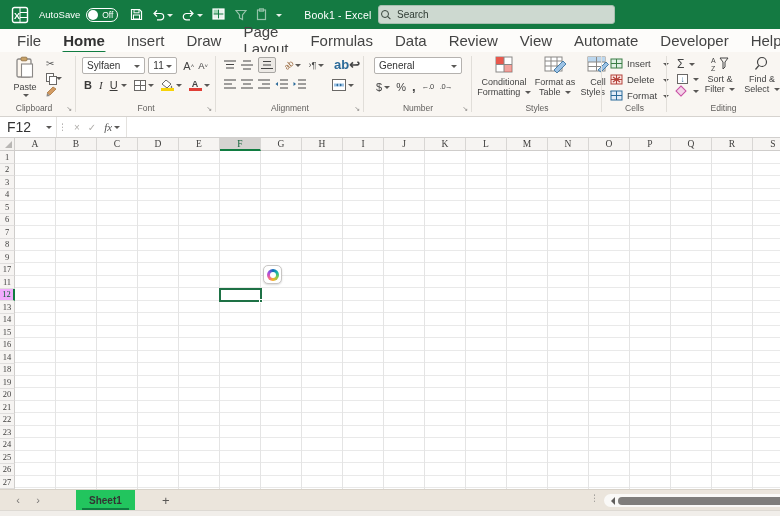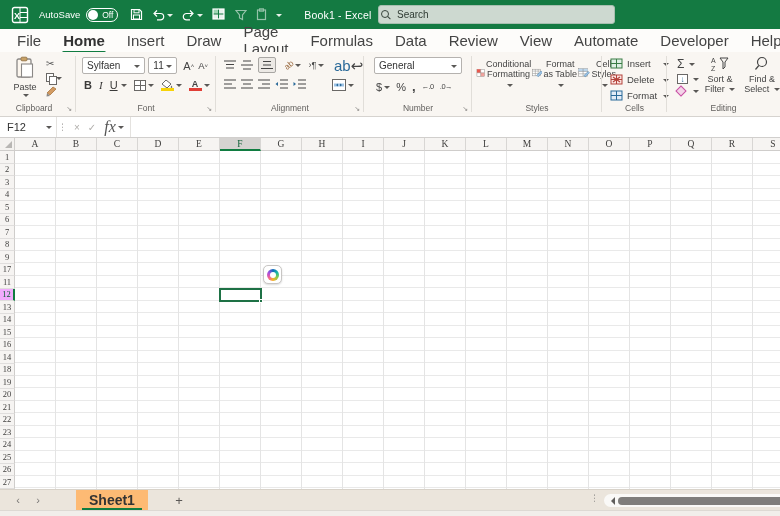--- a/index.html
+++ b/index.html
@@ -67,40 +67,40 @@
   .paste-big { position:absolute; left:8px; top:4px; width:34px; height:42px; display:flex; flex-direction:column; align-items:center; }
   .paste-label { font-size:9px; color:#444; margin-top:2px; display:flex; align-items:center; }
   .clip-col { position:absolute; left:46px; top:6px; display:flex; flex-direction:column; gap:4px; }
   
   .fmt-bar { display:block; width:13px; height:3px; margin-top:0px; }
   .ib { font-size:11px; color:#3b3a39; }
   
   svg.ic { display:block; }
   .sel-box { border:1px solid #a8a6a3; background:#ece9e5; border-radius:2px; }
   
-  .style-btn { display:flex; align-items:center; width:56px; text-align:center; }
+  .style-btn { display:flex; flex-direction:column; align-items:center; width:56px; text-align:center; }
   .style-btn .lbl { font-size:9px; color:#444; line-height:1.15; margin-top:3px; }
   
   .cells-row { display:flex; align-items:center; gap:4px; font-size:9.5px; color:#444; height:15px; }
   
   .ed-left { position:absolute; left:10px; top:5px; display:flex; flex-direction:column; gap:3px; }
   .ed-item { display:flex; align-items:center; gap:3px; }
   .ed-big { display:flex; flex-direction:column; align-items:center; width:42px; text-align:center; }
   .ed-big .lbl { font-size:9px; color:#444; line-height:1.15; margin-top:2px; }
   
   .formulabar {
     position:absolute; top:117px; left:0; width:780px; height:21px; background:#fff;
     border-bottom:1px solid #d1cfcd; display:flex; align-items:stretch;
   }
-  .namebox { width:56px; display:flex; align-items:center; justify-content:space-between; padding:0 4px 0 7px; font-size:11px; color:#333; }
+  .namebox { width:56px; display:flex; align-items:center; justify-content:space-between; padding:0 4px 0 7px; font-size:14px; color:#333; }
   .fb-dots { width:12px; display:flex; align-items:center; justify-content:center; color:#9a9896; font-size:9px; border-left:1px solid #e4e2df; }
   .fb-btns { display:flex; align-items:center; gap:8px; padding:0 6px; border-right:1px solid #e4e2df; }
   .fb-x { color:#b0aeab; font-size:10px; }
   .fb-ok { color:#b0aeab; font-size:10px; }
-  .fb-fx { font-family:"Liberation Serif", serif; font-style:italic; font-size:16px; color:#555; }
+  .fb-fx { font-family:"Liberation Serif", serif; font-style:italic; font-size:11px; color:#555; }
   .fb-input { flex:1; font-size:10px; color:#333; display:flex; align-items:center; padding-left:6px; }
   
   .grid { position:absolute; top:138px; left:0; width:780px; height:351px; background:#fff;
     font-family:"Liberation Serif", serif; }
   .corner { position:absolute; left:0; top:0; width:15px; height:13px; background:#f4f2f0; border-right:1px solid #cfcdcb; border-bottom:1px solid #cfcdcb; }
   .corner::after { content:""; position:absolute; right:2px; bottom:2px;
     border-left:7px solid transparent; border-bottom:7px solid #b8b6b4; }
   .colhdrs { position:absolute; left:15px; top:0; right:0; height:13px; display:flex; overflow:hidden; }
   .colhdr { width:41px; flex:0 0 41px; height:13px; background:#f6f4f2; border-right:1px solid #d8d6d4; border-bottom:1px solid #cfcdcb;
     font-size:9.5px; color:#3f3e3d; display:flex; align-items:center; justify-content:center; }
@@ -118,22 +118,22 @@
   .selcell .handle { position:absolute; right:-3px; bottom:-3px; width:4px; height:4px; background:#1e7145; border:1px solid #fff; }
   .copilot { position:absolute; width:19px; height:19px; background:#fff; border:1px solid #c8c6c4; border-radius:5px;
     box-shadow:0 1px 2px rgba(0,0,0,.15); display:flex; align-items:center; justify-content:center; }
   .copilot .logo { width:12px; height:12px; border-radius:50%;
     background:conic-gradient(#0f6cbd,#16b8a6,#8ccc4a,#f8b22a,#ef5f9b,#a14fe0,#0f6cbd); position:relative; }
   .copilot .logo::after { content:""; position:absolute; inset:3px; background:#fff; border-radius:50%; }
   
   .sheetbar { position:absolute; top:489px; left:0; width:780px; height:21px; background:#ebe5dc;
     display:flex; align-items:center; border-top:1px solid #d8d2c9; }
   .nav-arrow { width:20px; text-align:center; color:#7a7876; font-size:11px; }
-  .sheettab { margin-left:28px; background:#fdba74; height:21px; padding:0 13px; display:flex; align-items:center;
-    font-size:14px; font-weight:bold; color:#333; position:relative; }
+  .sheettab { margin-left:28px; background:#22c55e; height:21px; padding:0 13px; display:flex; align-items:center;
+    font-size:10px; font-weight:bold; color:#333; position:relative; }
   .sheettab::after { content:""; position:absolute; left:6px; right:6px; bottom:0; height:2.5px; background:#107C41; }
   .addsheet { margin-left:22px; color:#5a5856; font-size:13px; width:18px; text-align:center; }
   .sb-dots { position:absolute; left:590px; color:#8a8886; font-size:9px; top:3px; }
   .hscroll { position:absolute; left:604px; right:-6px; top:4px; height:13px; background:#faf9f7; border-radius:7px;
     display:flex; align-items:center; padding:0 3px; }
   .hs-arrow { width:0; height:0; border:4px solid transparent; border-right-color:#605e5c; margin-right:3px; }
   .hs-thumb { flex:1; height:8px; background:#7f7d7b; border-radius:4px; }
   
   .statusstrip { position:absolute; top:510px; left:0; width:780px; height:6px; background:#f1eeea; border-top:1px solid #ddd9d3; }
   
@@ -348,21 +348,21 @@
             <path d="M5 1h8M5 5h8M5 9h8" stroke="#454545" fill="none"></path>
             <path d="M3 3 0.5 5 3 7z" fill="#2b6a99"></path>
           </svg>
         <svg class="ic" width="13" height="10" viewBox="0 0 13 10">
             <path d="M5 1h8M5 5h8M5 9h8" stroke="#454545" fill="none"></path>
             <path d="M0.5 3 3 5 0.5 7z" fill="#2b6a99"></path>
           </svg>
       </div>
 
       <div style="position:absolute;left:118px;top:5px;">
-        <span style="font-size:15px;color:#2b6a99;">ab<span style="color:#454545;">↩</span></span>
+        <span style="font-size:13px;color:#2b6a99;font-weight:bold;">ab<span style="color:#454545;">↩</span></span>
       </div>
       <div style="position:absolute;left:116px;top:27px;display:flex;align-items:center;">
         <svg width="14" height="12" viewBox="0 0 14 12">
           <rect x="0.5" y="0.5" width="13" height="11" fill="#fff" stroke="#6a6866"></rect>
           <rect x="2" y="4.5" width="10" height="3" fill="#9dc3e6"></rect>
           <path d="M4 6 6 4.5v3zM10 6 8 4.5v3z" fill="#2b6a99"></path>
         </svg>
         <span class="cv"></span>
       </div>
       <span class="glabel">Alignment</span>

